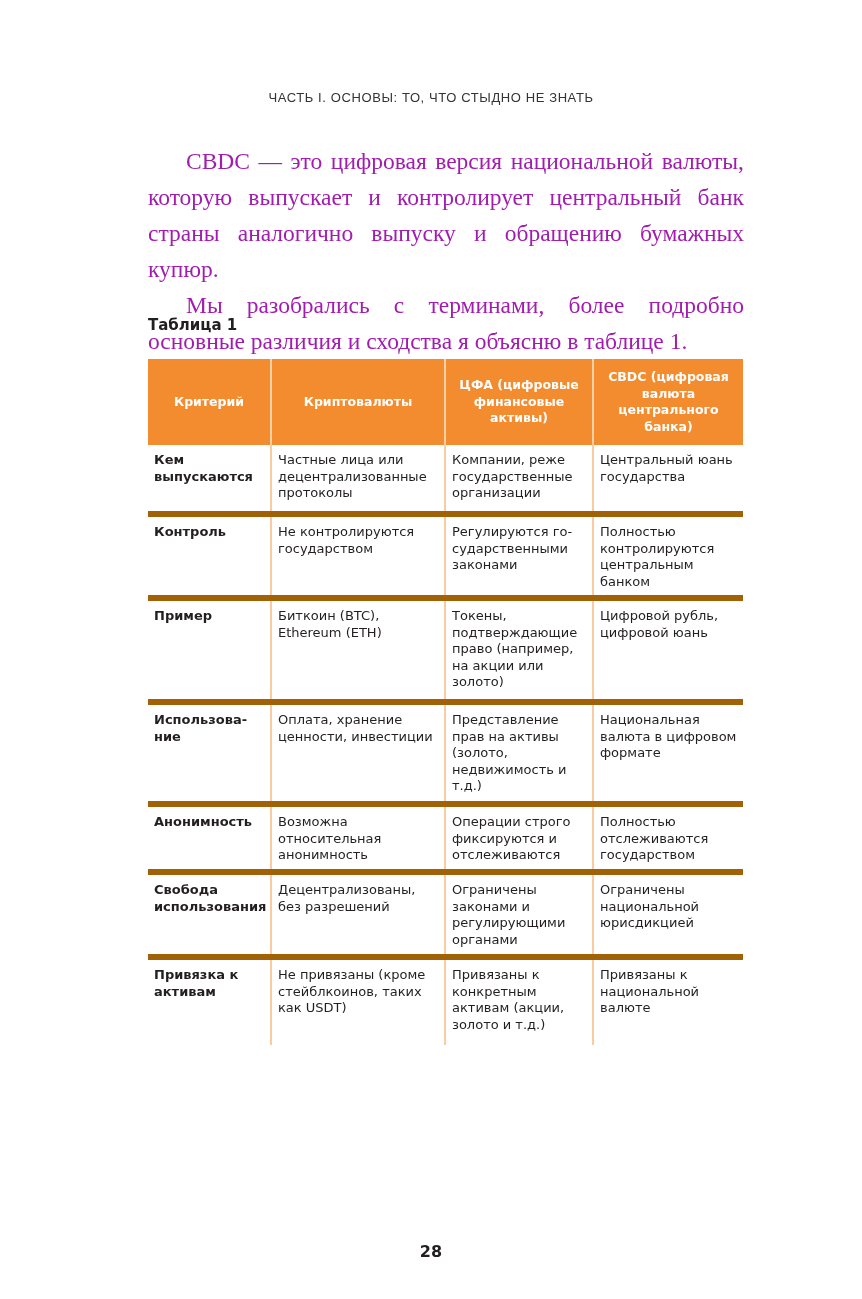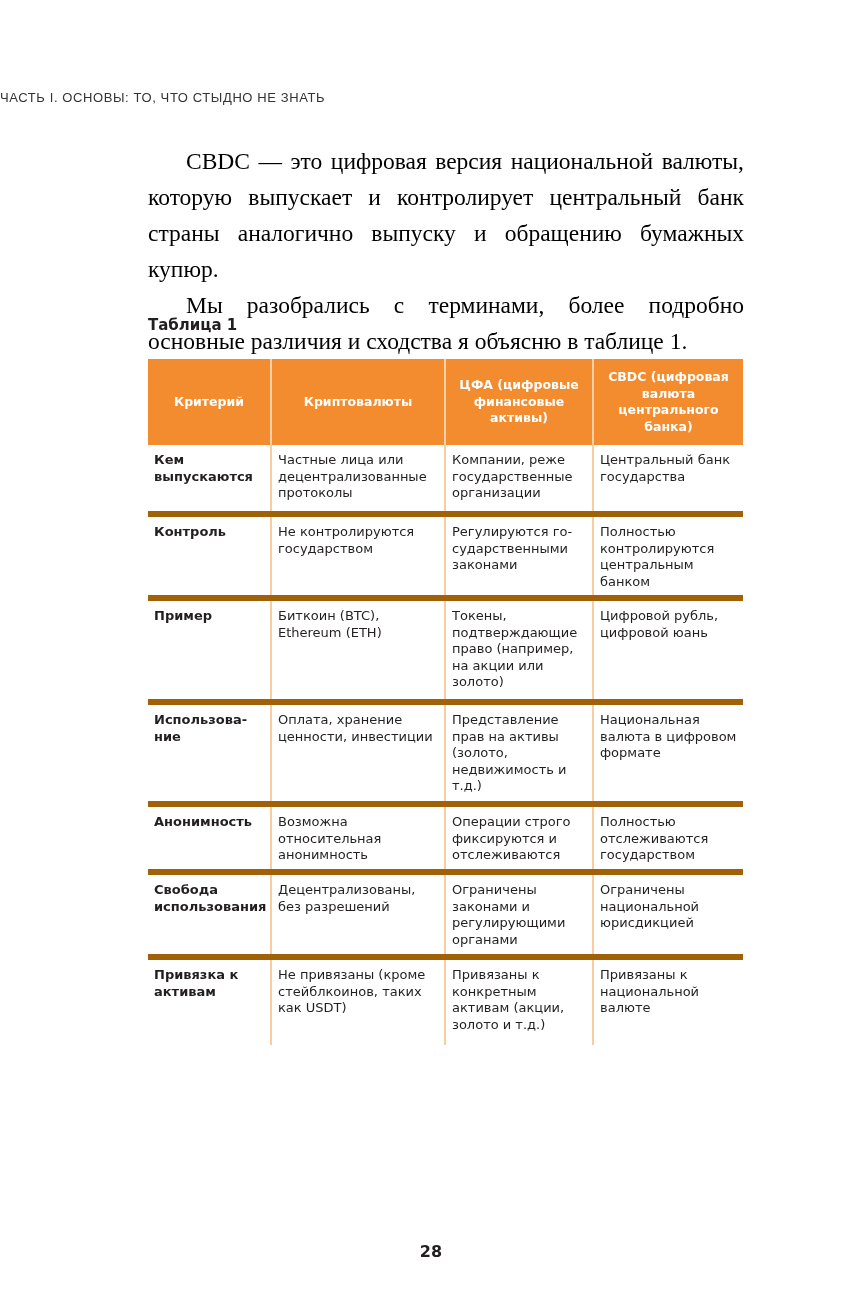--- a/index.html
+++ b/index.html
@@ -1,20 +1,20 @@
 <!DOCTYPE html>
 <html><head>
 <meta charset="utf-8">
 <style>
   html, body { margin:0; padding:0; background:#ffffff; }
   body { width:862px; height:1299px; position:relative; overflow:hidden; color:#231f20; }
-  .running-head { position:absolute; top:90px; left:0; width:862px; 
+  .running-head { position:absolute; top:90px; left:0; width:862px; text-align:center;
     font-family:"Liberation Sans", sans-serif; font-size:13px; letter-spacing:0.6px; color:#333; }
   .body-text { position:absolute; left:148px; width:596px; top:143px;
-    font-family:"Liberation Serif", serif; font-size:23.5px; line-height:36px; text-align:justify; color:#000000; }
+    font-family:"Liberation Serif", serif; font-size:23.5px; line-height:36px; text-align:justify; color:#a21caf; }
   .body-text p { margin:0; text-indent:38px; }
   .caption { position:absolute; left:148px; top:316px; font-family:"DejaVu Sans", sans-serif;
     font-weight:bold; font-size:15px; color:#231f20; }
   table { position:absolute; left:148px; top:359px; width:595px; border-collapse:collapse;
     font-family:"DejaVu Sans", sans-serif; font-size:13px; line-height:16.5px; table-layout:fixed; }
   th { background:#f28c2e; color:#ffffff; font-weight:bold; font-size:12.5px; line-height:16.5px;
     text-align:center; vertical-align:middle; height:86px; padding:0 6px; border-left:2px solid #fbd0a6; }
   th:first-child { border-left:none; }
   td { vertical-align:top; padding:7px 6px 4px 6px; border-top:6px solid #a16207; border-left:2px solid #f9cda0; color:#231f20; }
   td:first-child { border-left:none; font-weight:bold; padding-left:6px; }
@@ -47,21 +47,21 @@
       <th>Криптовалюты</th>
       <th>ЦФА (цифровые финансовые активы)</th>
       <th>CBDC (цифровая валюта центрального банка)</th>
     </tr>
   </thead>
   <tbody>
     <tr class="first" style="height:69px">
       <td>Кем выпускаются</td>
       <td>Частные лица или децентрализованные протоколы</td>
       <td>Компании, реже государственные организации</td>
-      <td>Центральный банк государства</td>
+      <td>Центральный юань государства</td>
     </tr>
     <tr style="height:84px">
       <td>Контроль</td>
       <td>Не контролируются государством</td>
       <td>Регулируются го-сударственными законами</td>
       <td>Полностью контролируются центральным банком</td>
     </tr>
     <tr style="height:104px">
       <td>Пример</td>
       <td>Биткоин (BTC), Ethereum (ETH)</td>

